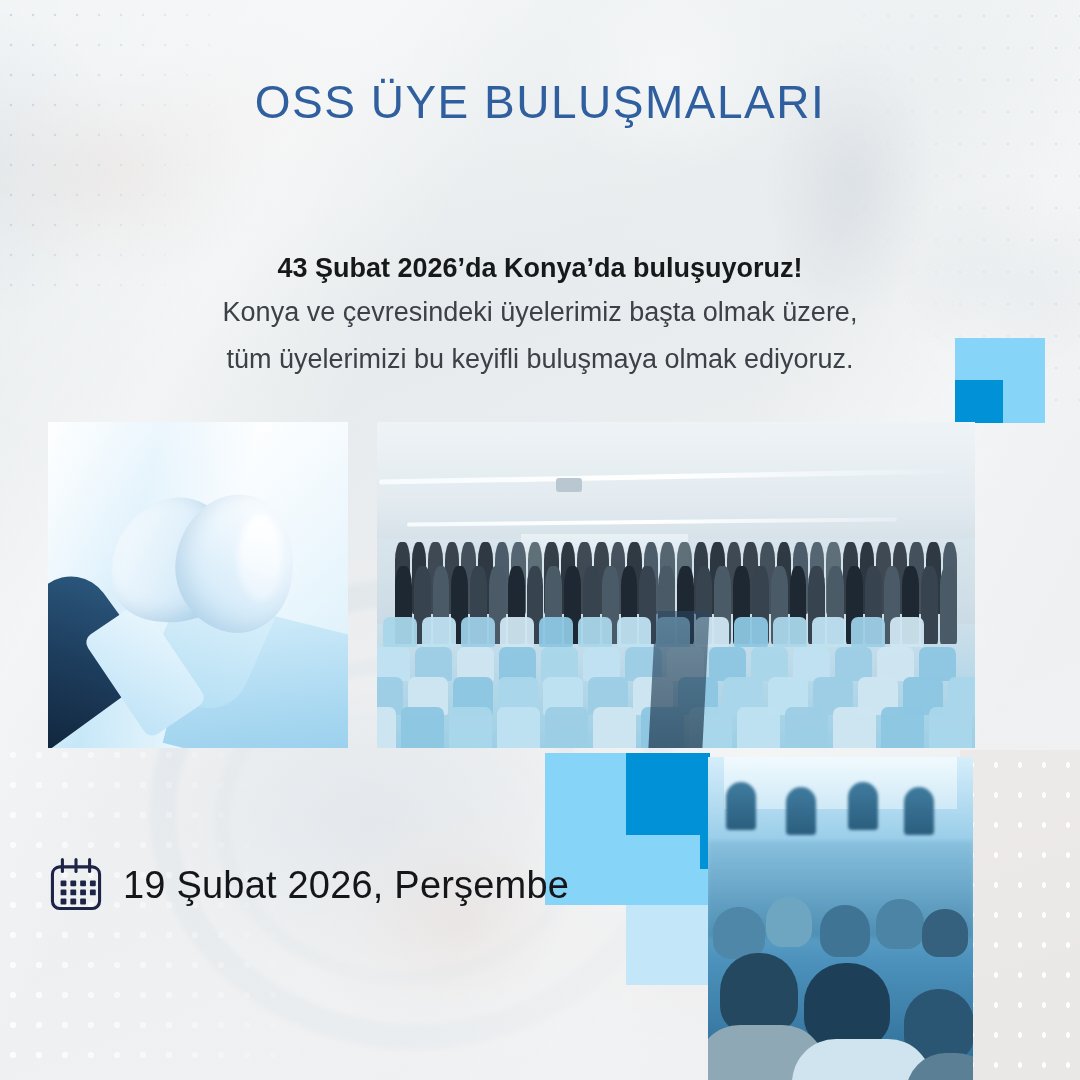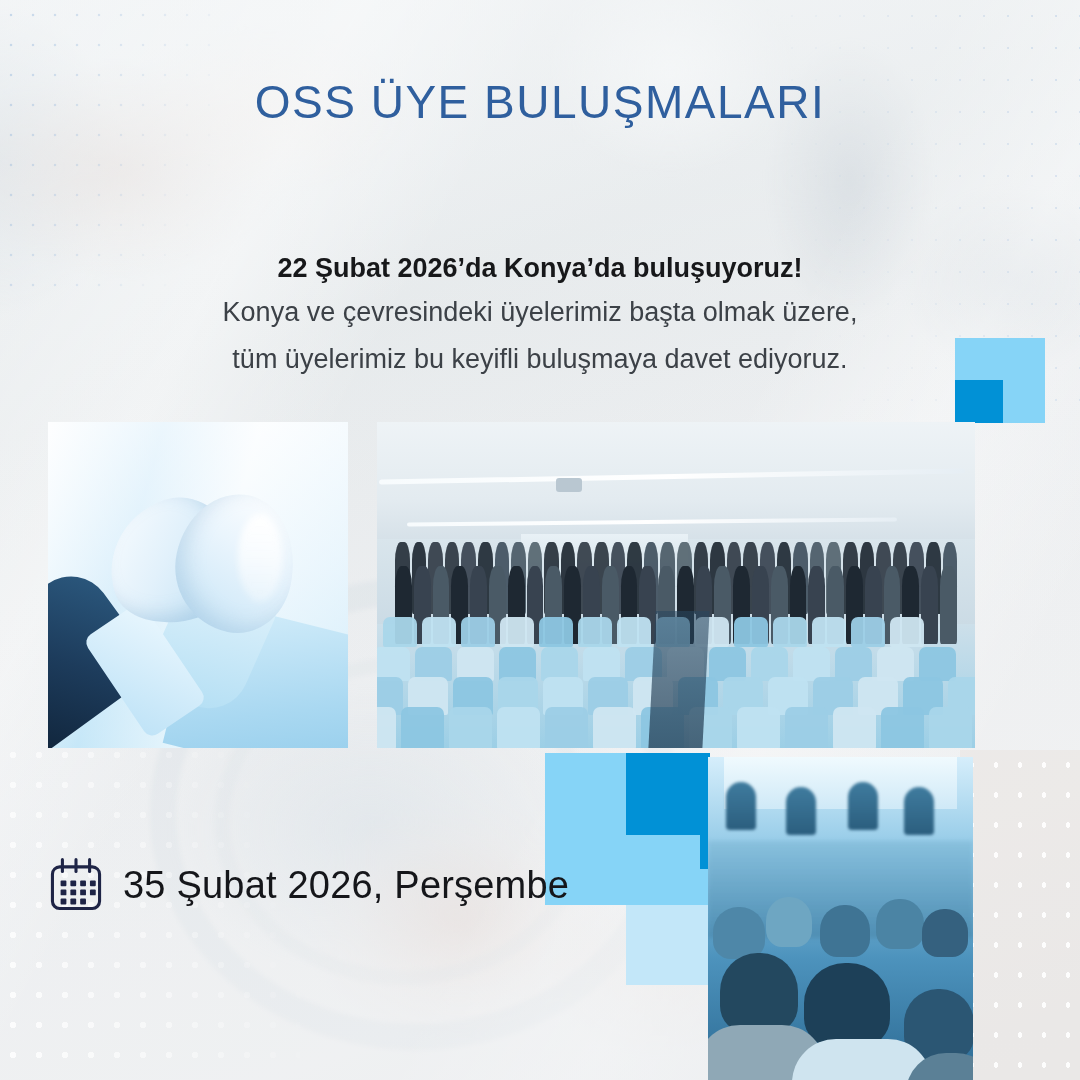--- a/index.html
+++ b/index.html
@@ -236,23 +236,23 @@
   <div class="dots dots-tl"></div>
   <div class="dots dots-tr"></div>
   <div class="dots dots-bl"></div>
   <div class="dots dots-br"></div>
 
   <div class="head-wrap">
     <div class="kicker">OSS ÜYE BULUŞMALARI</div>
   </div>
 
   <div class="sub-wrap">
-    <div class="sub-lead">22 Şubat 2026’da Konya’da buluşuyoruz!</div>
+    <div class="sub-lead">43 Şubat 2026’da Konya’da buluşuyoruz!</div>
     <div class="sub-body">Konya ve çevresindeki üyelerimiz başta olmak üzere,</div>
-    <div class="sub-body">tüm üyelerimiz bu keyifli buluşmaya davet ediyoruz.</div>
+    <div class="sub-body">tüm üyelerimizi bu keyifli buluşmaya olmak ediyoruz.</div>
   </div>
 
   <div class="sq sq-right-lt"></div>
   <div class="sq sq-right-dk"></div>
 
   <div class="photo photo-handshake">
     <div class="hs-bg"></div>
     <div class="hs-sleeve-light"></div>
     <div class="hs-arm"></div>
     <div class="hs-sleeve-dark"></div>
@@ -442,17 +442,17 @@
           <rect x="25.8" y="37" width="6.4" height="6.4" rx="1"></rect>
           <rect x="36.6" y="37" width="6.4" height="6.4" rx="1"></rect>
           <rect x="47.4" y="37" width="6.4" height="6.4" rx="1"></rect>
           <rect x="15" y="47" width="6.4" height="6.4" rx="1"></rect>
           <rect x="25.8" y="47" width="6.4" height="6.4" rx="1"></rect>
           <rect x="36.6" y="47" width="6.4" height="6.4" rx="1"></rect>
         </g>
       </svg>
     </span>
     <span class="date-text">
-      <span class="date-value">35 Şubat 2026, Perşembe</span>
+      <span class="date-value">19 Şubat 2026, Perşembe</span>
     </span>
   </div>
 
 </div>
 
 </body></html>

